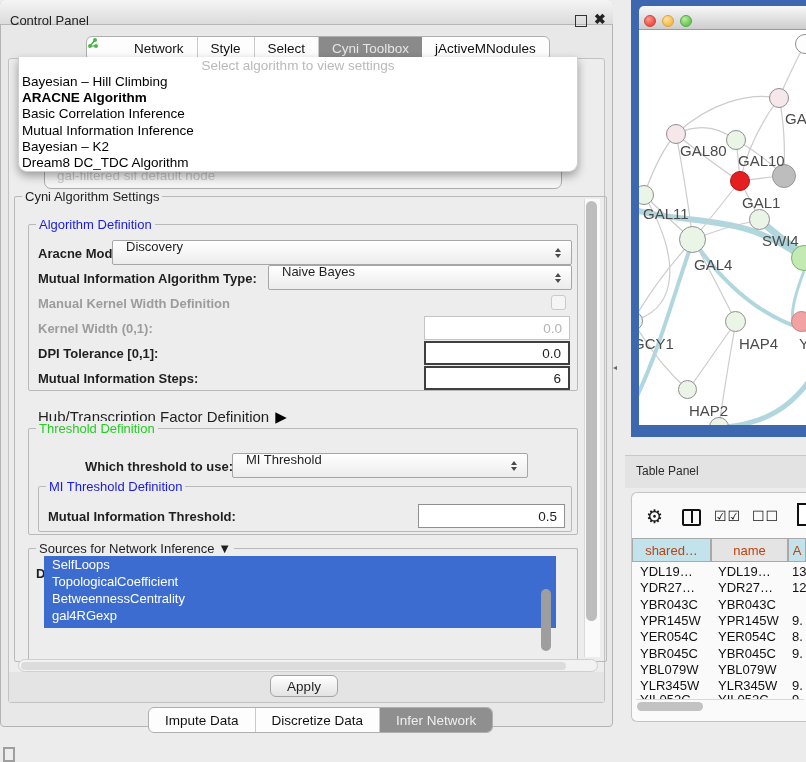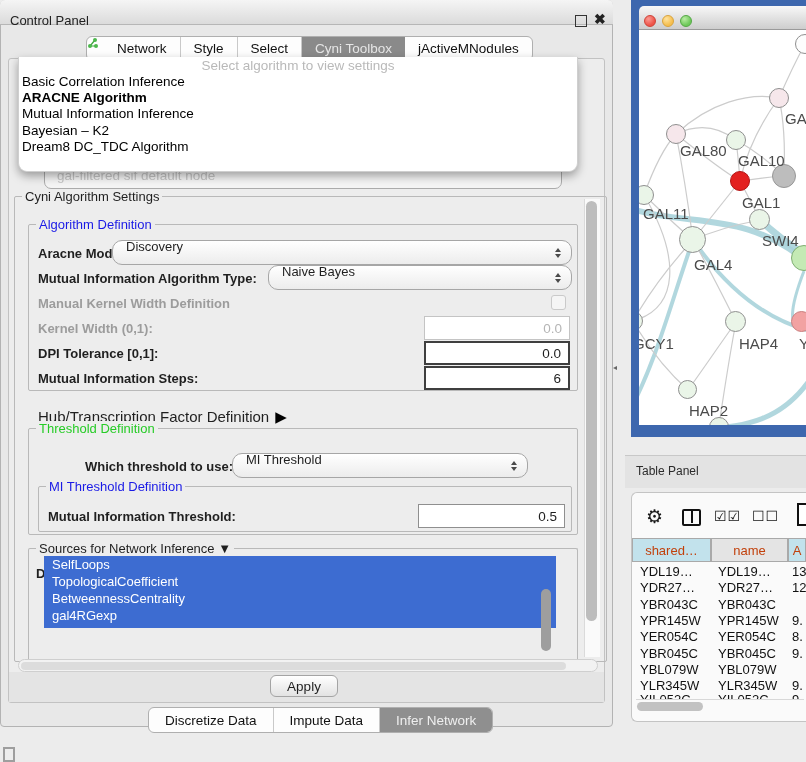--- a/index.html
+++ b/index.html
@@ -10,21 +10,21 @@
   .cp{left:0;top:8;width:613px;height:727px;background:#E8E8E8;border:1px solid #B3B3B3;
       border-radius:5px 5px 4px 4px;box-sizing:border-box;}
   .cp-titlebar{left:0;top:8;width:613px;height:25px;background:linear-gradient(#F5F5F5,#DBDBDB);
       border-bottom:1px solid #B6B6B6;border-radius:5px 5px 0 0;box-sizing:border-box;}
   .cp-title{left:10px;top:13px;font-size:13px;color:#222;}
   .float-btn{left:575px;top:15px;width:10px;height:10px;border:1.5px solid #333;background:transparent;}
   .close-btn{left:594px;top:11px;font-size:14px;font-weight:bold;color:#222;}
   .topline{left:371px;top:0;width:1px;height:7px;background:#CFCFCF;}
   
   .tabbar{left:86px;top:36px;height:23px;display:flex;border:1px solid #AFAFAF;border-radius:6px;
-      background:#FDFDFD;overflow:hidden;}
+      background:#FDFDFD;overflow:hidden;padding-left:17px;}
   .tab{display:flex;align-items:center;gap:5px;padding:0 13px;font-size:13.5px;color:#111;
       border-right:1px solid #C9C9C9;white-space:nowrap;}
   .tab:last-child{border-right:none;}
   .tab.sel{background:#8A8A8A;color:#E6E6E6;border-right:none;}
   
   .pane{left:8px;top:58px;width:597px;height:645px;background:#EDEDED;border:1px solid #C2C2C2;
       border-radius:3px;box-sizing:border-box;}
   
   .popup{left:18px;top:57px;width:560px;height:115px;background:#FFF;border:1px solid #CFCFCF;
       border-top:none;border-radius:0 0 9px 9px;box-shadow:0 4px 10px rgba(0,0,0,.35);z-index:30;
@@ -38,21 +38,21 @@
       line-height:24px;padding-left:12px;}
   
   .fs{position:absolute;border:1px solid #B9B9B9;border-radius:2px;box-sizing:border-box;}
   .fs>.legend{position:absolute;top:-8px;left:7px;background:#EDEDED;padding:0 3px;font-size:13px;}
   .legend.blue{color:#1A1AE6;}
   .legend.green{color:#27CC27;}
   .lbl{position:absolute;font-weight:bold;font-size:13px;color:#1F1F1F;white-space:nowrap;}
   .lbl.dis{color:#9C9C9C;}
   .plain{font-weight:normal;}
   
-  .combo{position:absolute;border:1px solid #A6A6A6;border-radius:10px;
+  .combo{position:absolute;border:1px solid #A6A6A6;border-radius:2px;
       background:linear-gradient(#FFFFFF,#ECECEC);box-sizing:border-box;font-size:13px;
       display:flex;align-items:center;padding:0 24px 12px 13px;}
   .spin{position:absolute;right:10px;top:50%;transform:translateY(-50%);display:flex;
       flex-direction:column;gap:2px;}
   .spin i{display:block;width:0;height:0;border-left:3.5px solid transparent;border-right:3.5px solid transparent;}
   .spin .up{border-bottom:4.5px solid #4A4A4A;}
   .spin .dn{border-top:4.5px solid #4A4A4A;}
   .tinput{position:absolute;background:#FFF;border:1px solid #C4C4C4;box-sizing:border-box;
       font-size:13.5px;display:flex;align-items:center;justify-content:flex-end;padding:0 7px;}
   .tinput.strong{border:2px solid #3F3F3F;}
@@ -158,22 +158,23 @@
 </div>
 
 <div class="abs pane"></div>
 
 <div class="abs combo-behind">
   <span>gal-filtered sif default node</span>
 </div>
 
 <div class="abs popup">
   <div class="prompt">Select algorithm to view settings</div>
+  <div class="item">Bayesian – Hill Climbing</div>
+  <div class="item hl">ARACNE Algorithm</div>
   <div class="item">Basic Correlation Inference</div>
-  <div class="item hl">ARACNE Algorithm</div>
   <div class="item">Mutual Information Inference</div>
   <div class="item">Bayesian – K2</div>
   <div class="item">Dream8 DC_TDC Algorithm</div>
 </div>
 
 <div class="fs" style="left:14px;top:196px;width:593px;height:466px;">
   <span class="legend">Cyni Algorithm Settings</span>
 </div>
 <div class="abs vtrack"></div>
 <div class="abs vthumb"></div>
@@ -241,24 +242,24 @@
 
 <div class="abs hbar">
   <div class="thumb"></div>
 </div>
 
 <div class="abs apply-strip"></div>
 <div class="abs apply-btn">Apply</div>
 
 <div class="abs btabs">
   <div class="btab">
-      <span>Discretize Data</span>
+      <span>Impute Data</span>
     </div>
   <div class="btab">
-      <span>Impute Data</span>
+      <span>Discretize Data</span>
     </div>
   <div class="btab sel">
       <span>Infer Network</span>
     </div>
 </div>
 
 <div class="abs mini-square"></div>
 <div class="abs splitter-arrow">◂</div>
 
 <div class="abs netframe"></div>

